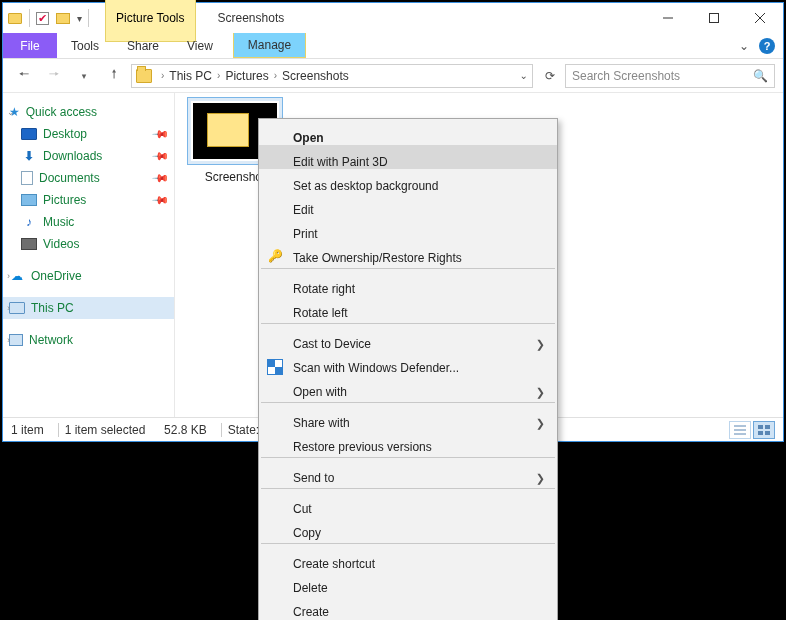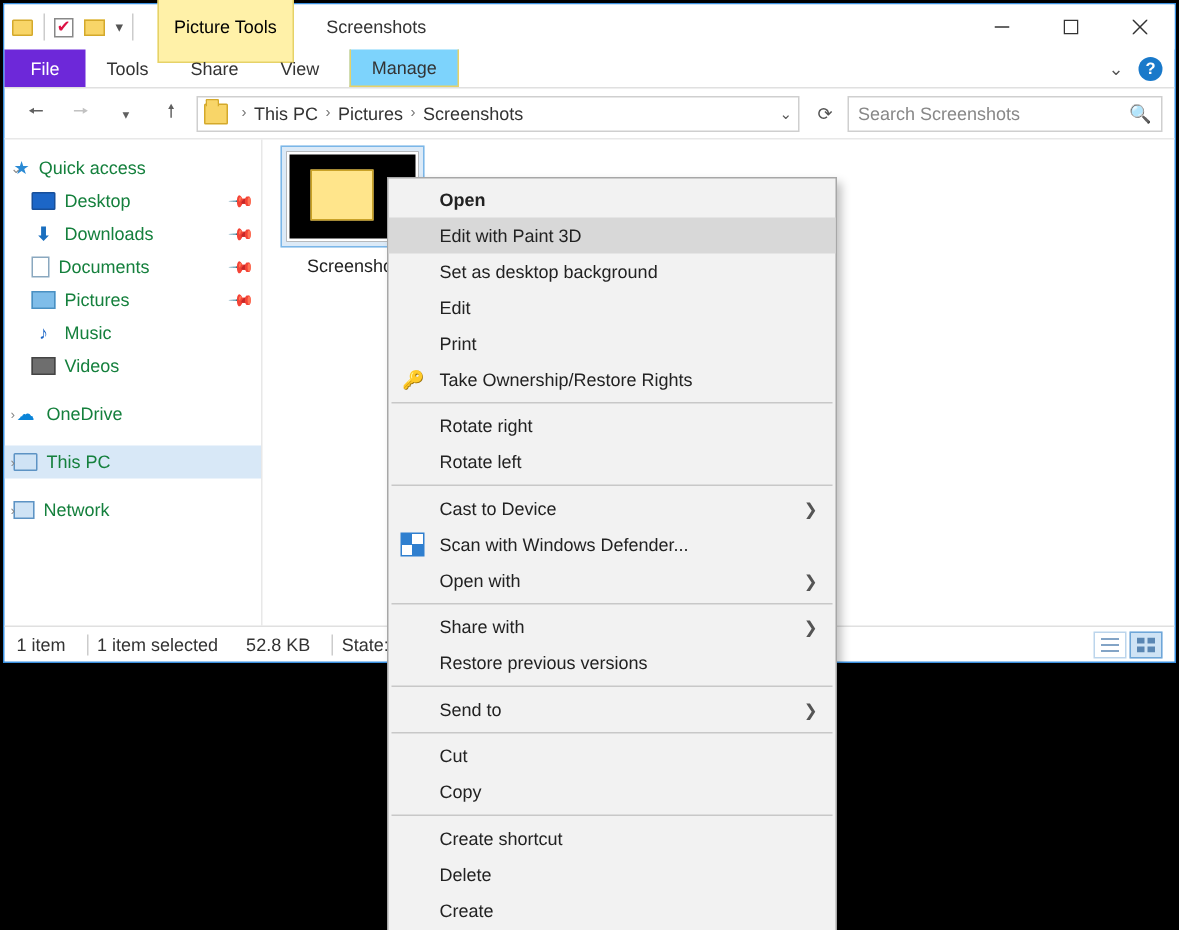--- a/index.html
+++ b/index.html
@@ -8,21 +8,21 @@
   .titlebar { display: flex; align-items: center; height: 30px; background: #fff; }
   .qat { display: flex; align-items: center; gap: 6px; padding: 0 4px; }
   .qat-icon { width: 16px; height: 16px; display:flex; align-items:center; justify-content:center; }
   .qat-sep { width:1px; height:18px; background:#ccc; }
   .qat-caron { color:#555; font-size:10px; }
   .contextual-tab { background: #fff1a8; border:1px solid #e6d268; padding:16px 10px; font-size:12px; color:#000000; margin-left:12px; }
   .win-title { margin-left:22px; font-size:12px; color:#333; }
   .win-controls { margin-left:auto; display:flex; }
   .win-btn { width:46px; height:30px; display:flex; align-items:center; justify-content:center; color:#333; }
   .ribbon { display:flex; align-items:stretch; height:26px; border-bottom:1px solid #e0e0e0; }
-  .ribbon .file-tab { width:54px; background:#6d28d9; color:#fff; display:flex; align-items:center; justify-content:center; font-size:12px; }
+  .ribbon .file-tab { width:54px; background:#8b5cf6; color:#fff; display:flex; align-items:center; justify-content:center; font-size:12px; }
   .ribbon .tab { padding:0 14px; display:flex; align-items:center; font-size:12px; color:#333; }
   .ribbon .tab.manage { background:#7dd3fc; border:1px solid #e6d268; border-top:none; margin-left:6px; }
   .ribbon-right { margin-left:auto; display:flex; align-items:center; gap:10px; padding-right:8px; }
   .ribbon-caron { color:#555; }
   .help-icon { width:16px; height:16px; border-radius:50%; background:#1979ca; color:#fff; display:flex; align-items:center; justify-content:center; font-size:11px; font-weight:bold;}
   .addrbar { display:flex; align-items:center; height:34px; padding:4px 8px; gap:4px; border-bottom:1px solid #e8e8e8; }
   .navbtn { width:26px; height:26px; display:flex; align-items:center; justify-content:center; color:#606060; }
   .navbtn.disabled { color:#c2c2c2; }
   .pathbox { flex:1; height:24px; border:1px solid #cfcfcf; display:flex; align-items:center; padding:0 4px; gap:2px; }
   .pathbox .folder-icon { width:16px; height:14px; background:#f8d568; border-radius:1px; border:1px solid #d4a92b; position:relative; margin-right:4px;}
@@ -62,21 +62,21 @@
   .thumb .img::after{content:'';position:absolute;left:14px;top:10px;width:40px;height:32px;background:#ffe58b;border:1px solid #c9a227;}
   .thumb .cap { font-size:12px; color:#222; margin-top:2px;}
   .statusbar { height:24px; border-top:1px solid #e0e0e0; display:flex; align-items:center; padding:0 8px; gap:14px; color:#333;}
   .statusbar .seg { display:flex; align-items:center; gap:6px;}
   .statusbar .seg .sepv {width:1px;height:14px;background:#ccc;}
   .statusbar .viewbtns {margin-left:auto; display:flex; gap:2px;}
   .viewbtn { width:22px; height:18px; border:1px solid #bcd5ec; display:flex; align-items:center; justify-content:center; color:#5a86b3;}
   .viewbtn.active { background:#cfe3f5; border-color:#6ea6d8;}
   
   .ctxmenu { position:absolute; left:258px; top:118px; width:300px; background:#f2f2f2; border:1px solid #a7a7a7; box-shadow:3px 3px 6px rgba(0,0,0,.25); padding:2px 0; z-index:50;}
-  .ctxmenu .row { height:24px; display:flex; align-items:center; padding:0 12px 0 34px; position:relative; color:#222;}
+  .ctxmenu .row { height:24px; display:flex; align-items:flex-end; padding:0 12px 0 34px; position:relative; color:#222;}
   .ctxmenu .row.bold { font-weight:600;}
   .ctxmenu .row.hover { background:#d8d8d8;}
   .ctxmenu .sep { height:1px; background:#c8c8c8; margin:3px 2px;}
   .ctxmenu .arrow { position:absolute; right:12px; color:#555; font-size:11px;}
   .ctxmenu .ricon { position:absolute; left:8px; width:18px; height:18px; display:flex; align-items:center; justify-content:center;}
   .ctxmenu .ricon.key {color:#c79a2f;}
   .ctxmenu .ricon.shield {width:16px;height:16px;border:1px solid #2f7fcf;background:conic-gradient(#fff 0 25%,#2f7fcf 0 50%,#fff 0 75%,#2f7fcf 0);} 
 </style>
 </head>
 <body>

